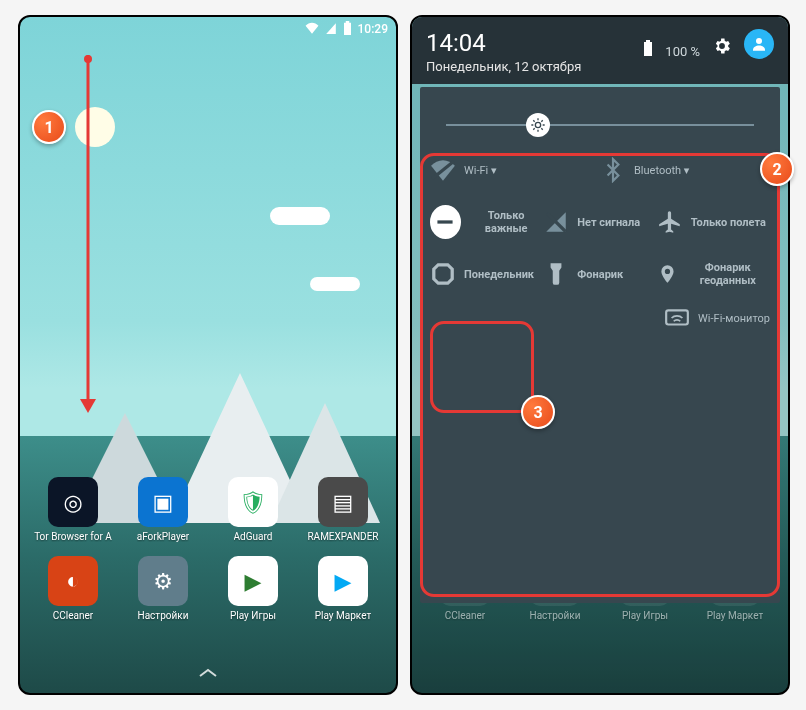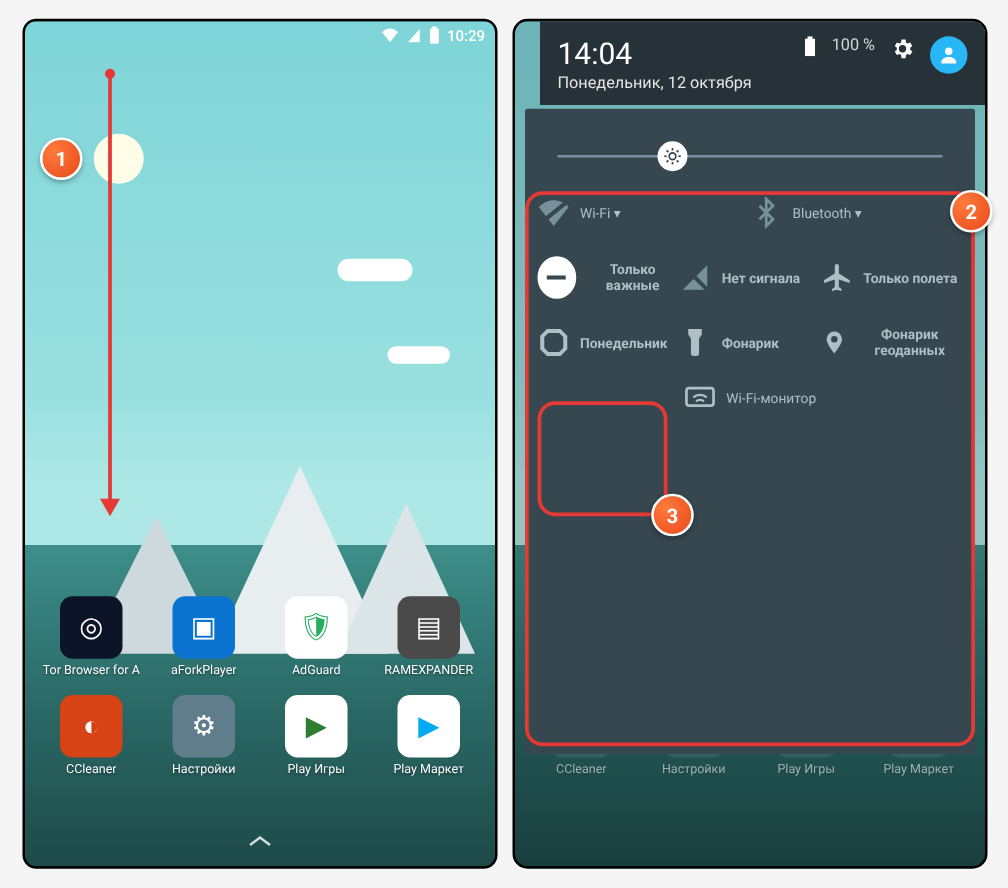--- a/index.html
+++ b/index.html
@@ -10,21 +10,21 @@
     position: relative;
   }
   .frame {
     position: absolute;
     width: 380px; height: 680px;
     border: 2px solid #000;
     border-radius: 12px;
     overflow: hidden;
     background: #000;
   }
-  .frame.left { left: 18px; top: 15px; border-radius: 11px; }
+  .frame.left { left: 18px; top: 15px; }
   .frame.right { left: 410px; top: 15px; }
 
   
   .home-wall {
     position: absolute; inset: 0;
     background: linear-gradient(#7ed4d8 0%, #9ae0e0 45%, #aee8e6 55%, #aee8e6 62%, #3d8e8a 62%, #2b6b68 80%, #1e4a48 100%);
     overflow: hidden;
   }
   .sun { position:absolute; width:40px; height:40px; border-radius:50%; background:#fffde7; left:55px; top:90px; }
   .cloud { position:absolute; background:#fff; border-radius:20px; }
@@ -47,45 +47,45 @@
     font-size:22px; color:#fff;
   }
   .app .lbl { font-size:10px; color:#fff; text-align:center; white-space:nowrap; text-shadow:0 1px 2px rgba(0,0,0,.5); max-width:88px; overflow:hidden; text-overflow:ellipsis; }
   .home-indicator { position:absolute; bottom:10px; left:50%; transform:translateX(-50%); color:#fff; opacity:.8; }
 
   
   .qs-header {
     position:absolute; top:0; left:0; right:0;
     background:#263238; color:#cfd8dc;
     padding:12px 14px 10px;
-    display:flex; justify-content:space-between; align-items:flex-start;margin-left:20px;
+    display:flex; justify-content:space-between; align-items:flex-start;
   }
   .qs-header .time { font-size:24px; color:#fff; font-weight:400; }
   .qs-header .date { font-size:13px; color:#e5e5e5; margin-top:2px; }
-  .qs-header .right { display:flex; align-items:flex-start; gap:12px; font-size:13px; }
+  .qs-header .right { display:flex; align-items:flex-end; gap:12px; font-size:13px; }
   .avatar { width:30px; height:30px; border-radius:50%; background:#29b6f6; display:flex; align-items:center; justify-content:center; }
   .qs-panel {
     position:absolute; top:70px; left:8px; right:8px; bottom:90px;
     background:#37474f; border-radius:2px;
     padding:18px 10px 8px;
   }
   .brightness { position:relative; height:28px; margin:6px 16px 18px; }
   .brightness .track { position:absolute; top:13px; left:0; right:0; height:2px; background:#78909c; }
   .brightness .thumb {
     position:absolute; top:2px; left:24%;
     width:24px; height:24px; border-radius:50%; background:#fff;
     display:flex; align-items:center; justify-content:center; color:#37474f;
   }
   .tiles { display:grid; grid-template-columns:repeat(3,1fr); row-gap:22px;font-weight:bold; }
   .tile { display:flex; flex-direction:row; align-items:center; gap:8px; color:#b0bec5; font-size:11px; }
   .tile svg, .tile .tile-ico { width:26px; height:26px; }
   .tile .lbl { text-align:center; }
   .top-two { display:grid; grid-template-columns:1fr 1fr; margin-bottom:22px; }
   .dnd-circle { width:34px; height:34px; border-radius:50%; background:#fff; display:flex; align-items:center; justify-content:center; color:#37474f; font-size:20px; font-weight:700; }
-  .wifi-mon-row { display:flex; flex-direction:column; align-items:center; margin-top:18px; color:#b0bec5; font-size:11px; gap:8px; }
+  .wifi-mon-row { display:flex; flex-direction:column; align-items:flex-end; margin-top:18px; color:#b0bec5; font-size:11px; gap:8px; }
 
   
   .right .home-wall { opacity:1; }
   .right .dim { position:absolute; inset:0; background:rgba(0,0,0,.15); }
 
   
   .callout-circle {
     position:absolute; width:34px; height:34px; border-radius:50%;
     background: radial-gradient(circle at 30% 30%, #ff7a3d, #e84a1a);
     border:2px solid #fff; color:#fff; font-weight:700;

